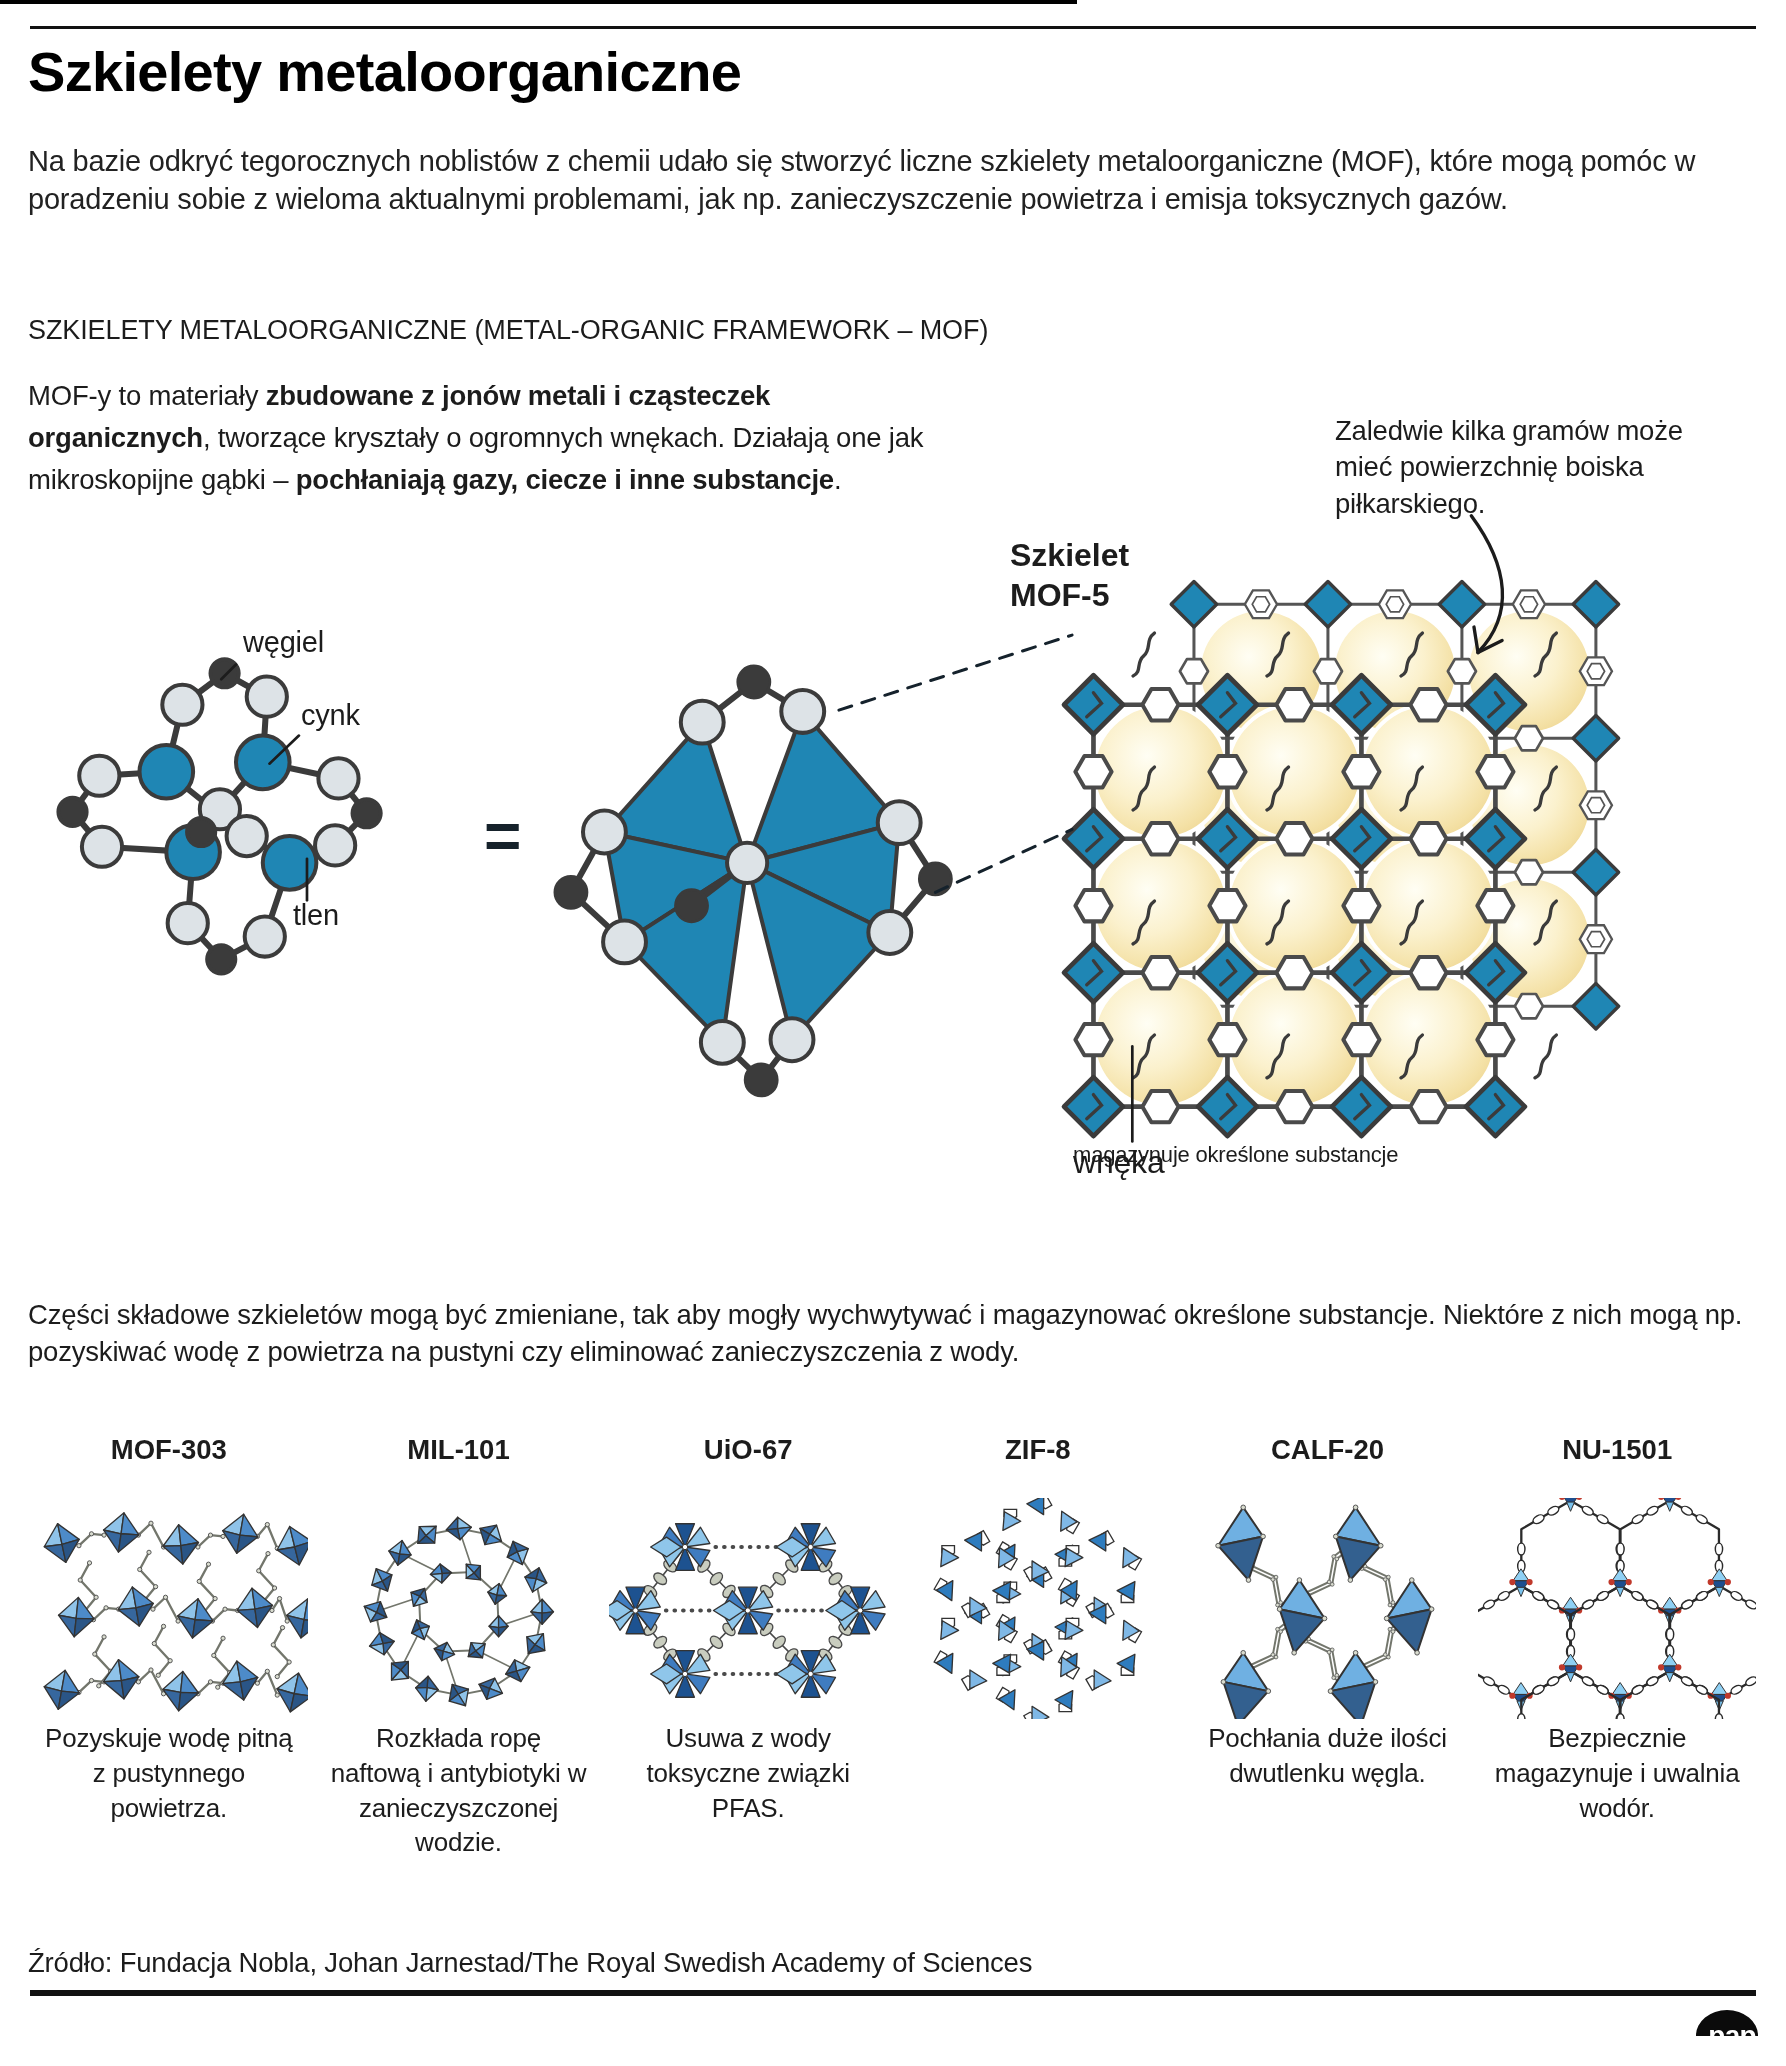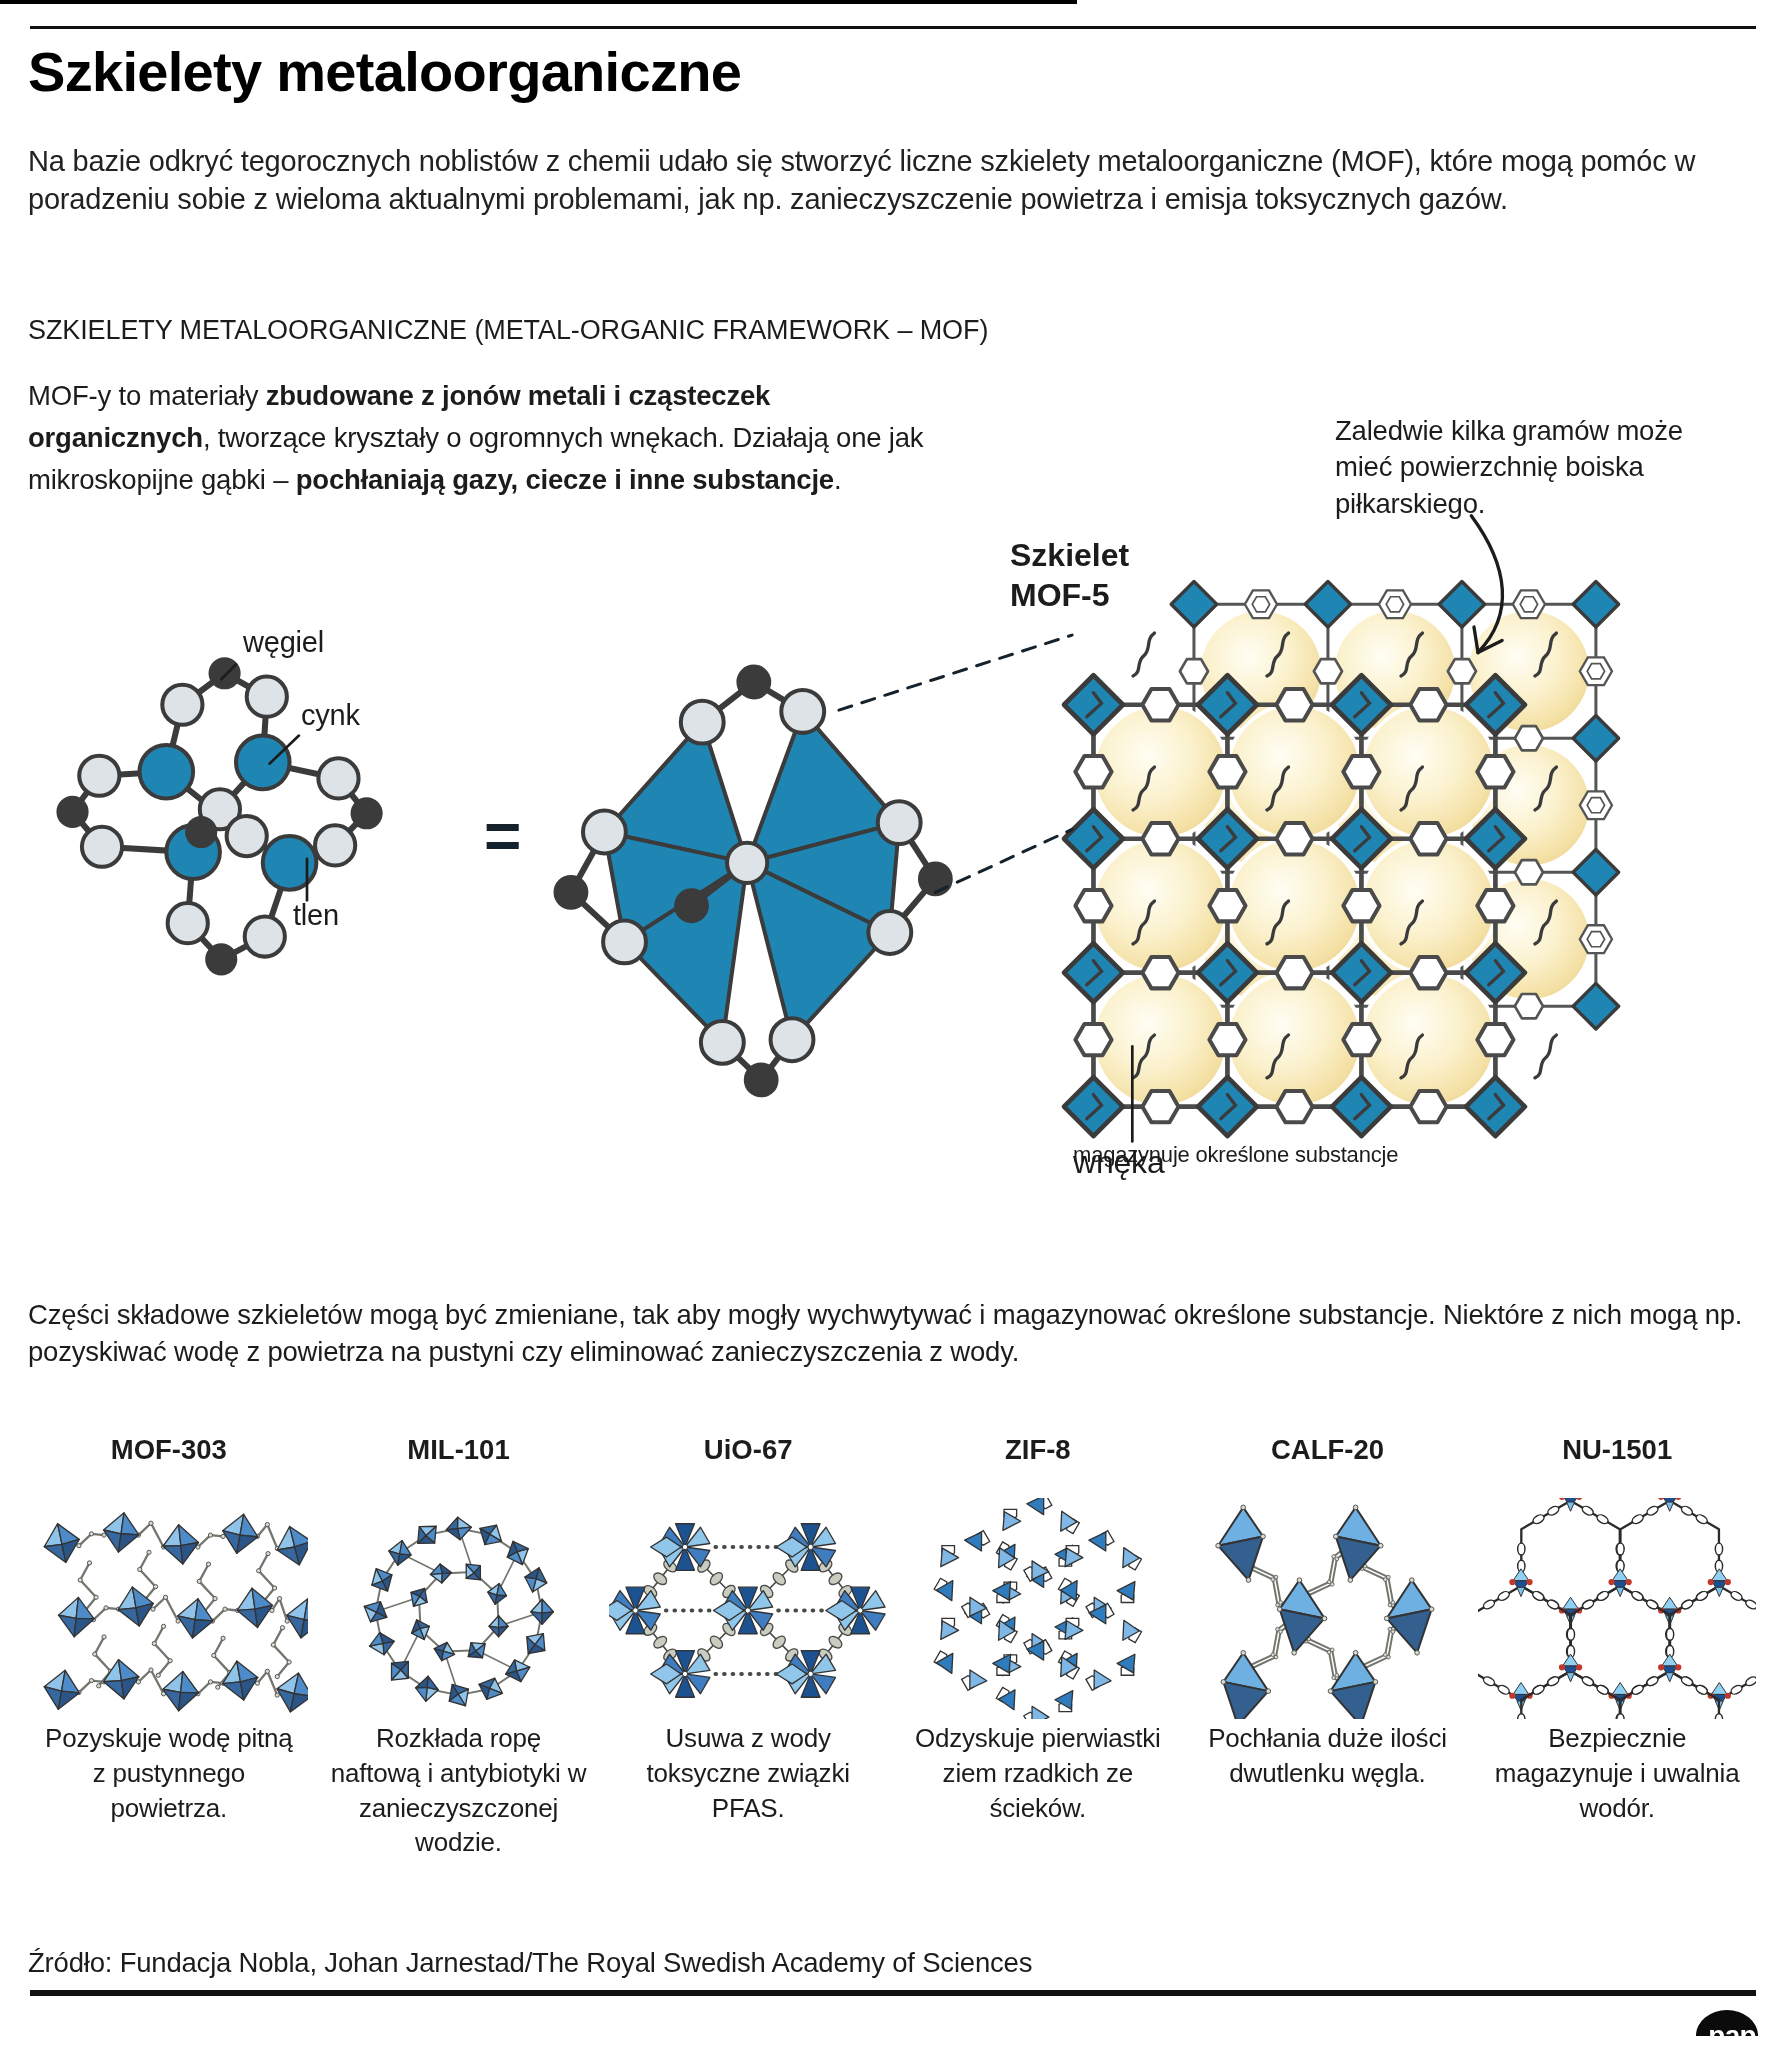--- a/index.html
+++ b/index.html
@@ -939,21 +939,20 @@
           <g transform="rotate(372 127.64305468579448 58.223734358906874)">
             <polygon points="138.10467636504117,61.6229212970313 129.93008328478984,68.98335796697873 119.46846160554315,65.58417102885431 117.18143300654779,54.82454742078245 125.35602608679912,47.46411075083501" fill="#fff" stroke="#333" stroke-width="2"></polygon>
           </g>
           <polygon points="168.8199704396255,124.227231304159 166.4326882308302,152.40233442084212 141.89623281219144,138.0077013365239" fill="#2e7cbe" stroke="#333" stroke-width="2" stroke-linejoin="round"></polygon>
           <polygon points="132.68691769624718,164.3570518799383 107.09292153855581,176.3771563994605 107.29081175841196,147.93064614593587" fill="#7fb8e6" stroke="#333" stroke-width="2" stroke-linejoin="round"></polygon>
           <polygon points="79.86694725662166,153.1298205757793 56.66023330772561,136.9748219786184 81.39457894622052,122.92294480941199" fill="#2e7cbe" stroke="#333" stroke-width="2" stroke-linejoin="round"></polygon>
           <polygon points="63.18002956037449,101.77276869584101 65.56731176916978,73.5976655791579 90.10376718780856,87.99229866347609" fill="#7fb8e6" stroke="#333" stroke-width="2" stroke-linejoin="round"></polygon>
           <polygon points="99.31308230375284,61.64294812006171 124.90707846144419,49.6228436005395 124.70918824158802,78.06935385406413" fill="#2e7cbe" stroke="#333" stroke-width="2" stroke-linejoin="round"></polygon>
           <polygon points="152.13305274337833,72.8701794242207 175.3397666922744,89.0251780213816 150.60542105377948,103.07705519058801" fill="#7fb8e6" stroke="#333" stroke-width="2" stroke-linejoin="round"></polygon>
         </svg>
-      <div class="mof-desc">Odzyskuje pierwiastki ziem rzadkich ze ścieków.</div>
     </div>
     <div>
       <div class="mof-name">CALF-20</div>
       <svg class="mof-art" id="th4" viewBox="0 0 420 330">
           <polyline points="82,68 96.1284349874705,101.00302750968189 131.62156501252952,117.49697249031811 138.62843498747048,156.00302750968189 167,178" fill="none" stroke="#73766c" stroke-width="3"></polyline>
           <circle cx="82" cy="68" r="2.8" fill="#d9dccf" stroke="#555" stroke-width="1.2"></circle>
           <circle cx="96.1284349874705" cy="101.00302750968189" r="2.8" fill="#d9dccf" stroke="#555" stroke-width="1.2"></circle>
           <circle cx="131.62156501252952" cy="117.49697249031811" r="2.8" fill="#d9dccf" stroke="#555" stroke-width="1.2"></circle>
           <circle cx="138.62843498747048" cy="156.00302750968189" r="2.8" fill="#d9dccf" stroke="#555" stroke-width="1.2"></circle>
           <circle cx="167" cy="178" r="2.8" fill="#d9dccf" stroke="#555" stroke-width="1.2"></circle>

